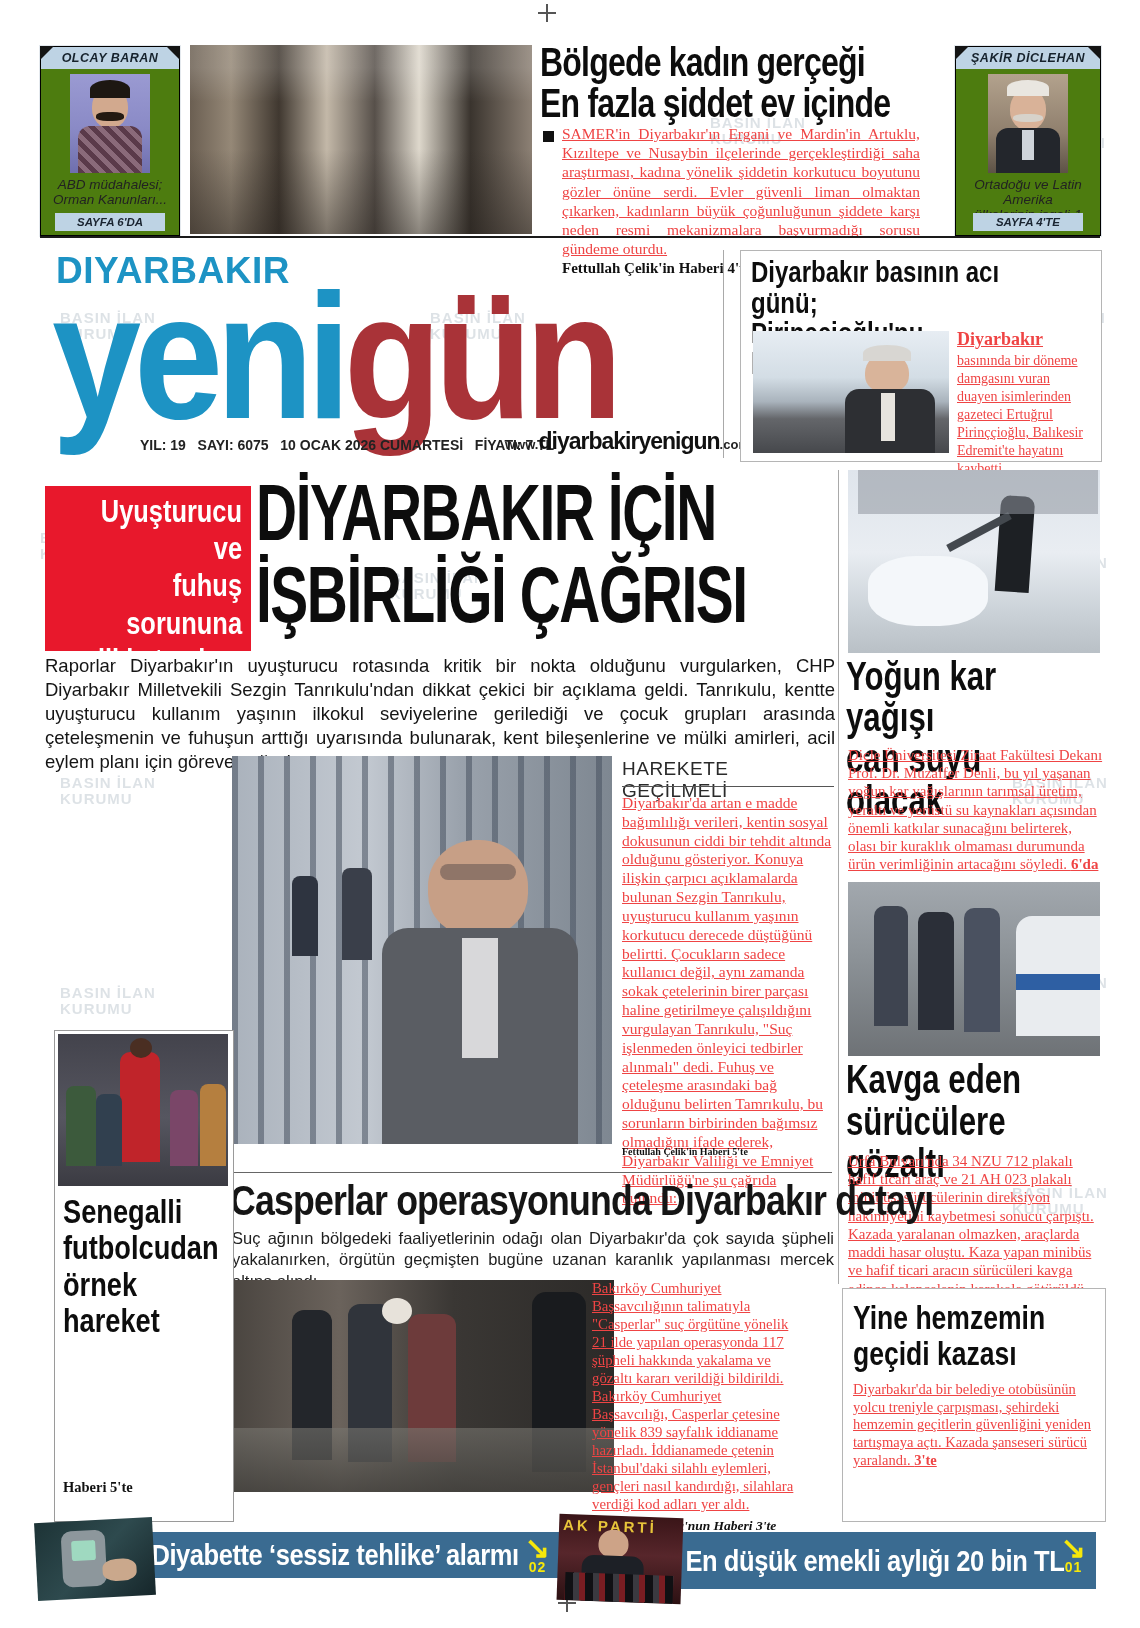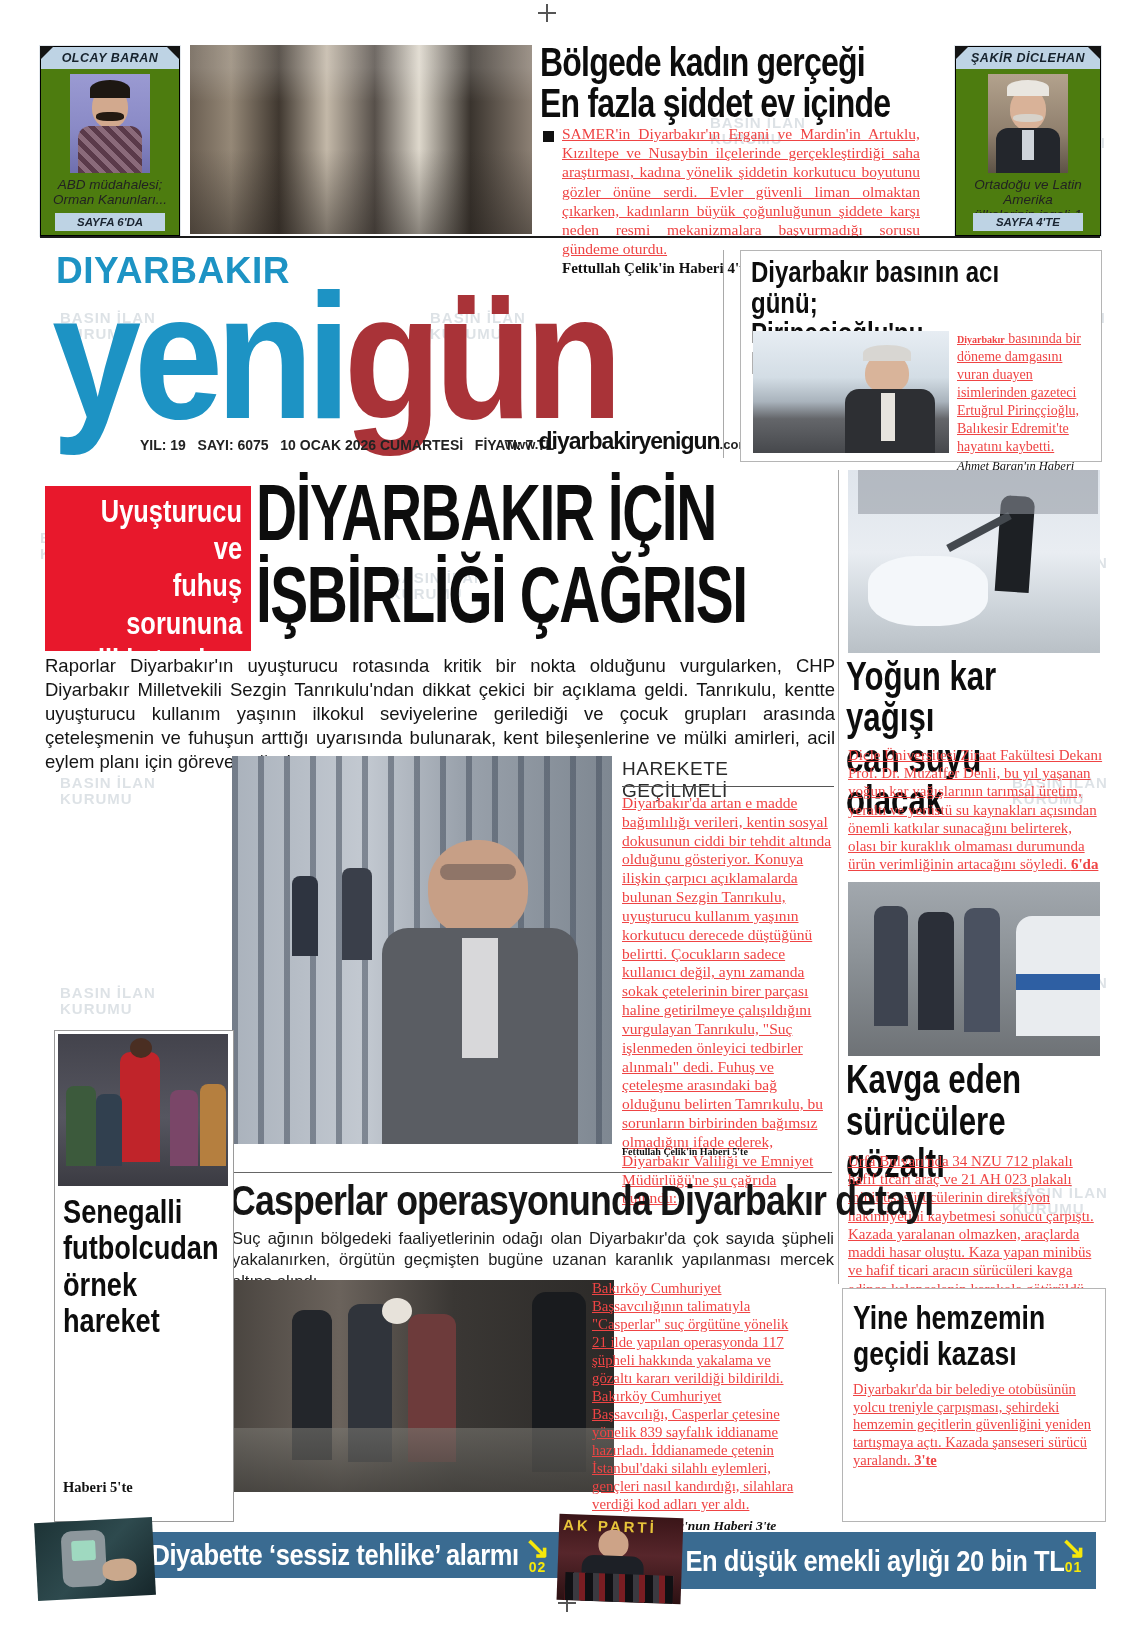--- a/index.html
+++ b/index.html
@@ -176,21 +176,21 @@
   <div class="boxed" style="left:740px;top:250px;width:360px;height:210px">
     <div class="cond" style="position:absolute;left:10px;top:6px;font-size:30px;line-height:1.02;transform:scaleX(.8)">Diyarbakır basının acı günü;
 Pirinççioğlu'nu kaybettik</div>
     <div class="photo photo-walls" style="left:12px;top:80px;width:196px;height:122px">
       <div class="shape" style="left:112px;top:22px;width:44px;height:40px;border-radius:50% 50% 44% 44%;background:#d9b49a"></div>
       <div class="shape" style="left:110px;top:14px;width:48px;height:16px;border-radius:50% 50% 0 0;background:#d8d6d2"></div>
       <div class="shape" style="left:92px;top:58px;width:90px;height:64px;border-radius:14px 14px 0 0;background:#2d2f33"></div>
       <div class="shape" style="left:128px;top:62px;width:14px;height:48px;background:#e7e4de"></div>
     </div>
     <div class="abs" style="left:216px;top:78px;width:136px">
-      <span class="serif" style="display:inline;font-size:10px;line-height:1.22;text-align:center;font-weight:bold">Diyarbakır</span><span class="serif" style="display:inline;font-size:14px;line-height:1.22;text-align:left"> basınında bir döneme damgasını vuran duayen isimlerinden gazeteci Ertuğrul Pirinççioğlu, Balıkesir Edremit'te hayatını kaybetti.</span>
+      <span class="serif" style="display:inline;font-size:18px;line-height:1.22;text-align:center;font-weight:bold">Diyarbakır</span><span class="serif" style="display:inline;font-size:14px;line-height:1.22;text-align:left"> basınında bir döneme damgasını vuran duayen isimlerinden gazeteci Ertuğrul Pirinççioğlu, Balıkesir Edremit'te hayatını kaybetti.</span>
       <span style="display:block;font-family:'Liberation Serif',serif;font-style:italic;font-size:12.5px;margin-top:3px;color:#111">Ahmet Baran'ın Haberi 5'te</span>
     </div>
   </div>
 
   <div class="abs" style="left:45px;top:486px;width:206px;height:165px;background:#e8182c">
     <div class="cond" style="position:absolute;right:9px;top:7px;font-size:31px;line-height:1.2;color:#fff;text-align:right;transform:scaleX(.82);transform-origin:100% 0">Uyuşturucu ve
 fuhuş sorununa
 dikkat çeken
 Tanrıkulu'dan;</div>
   </div>

